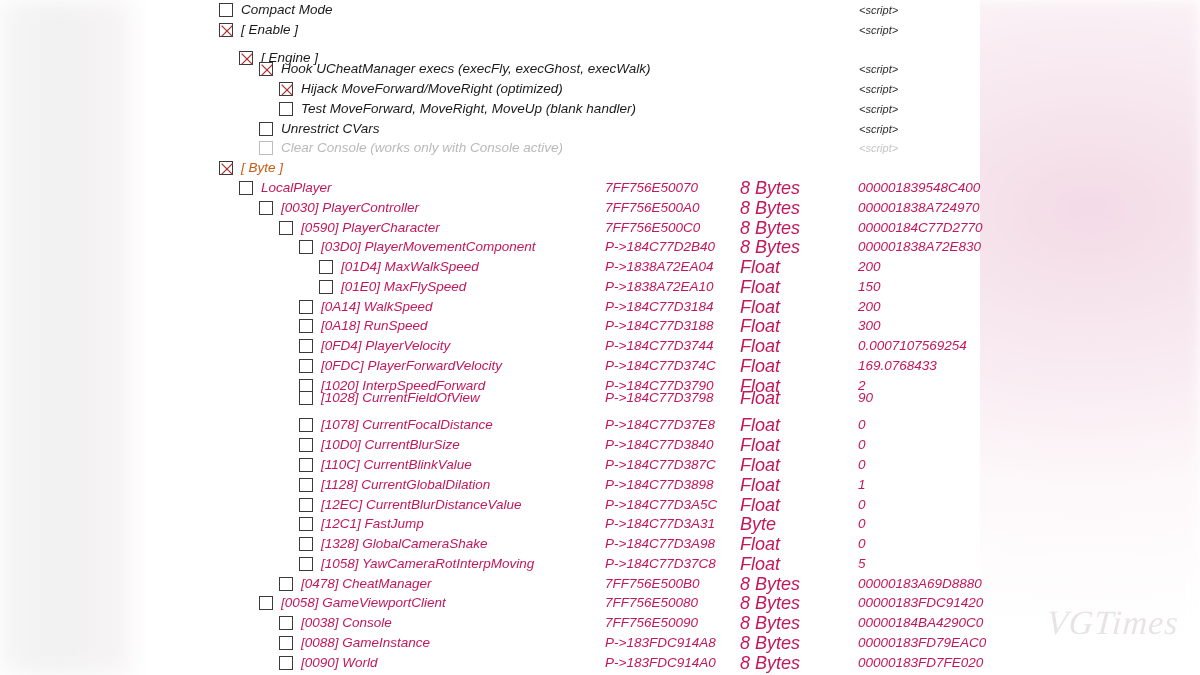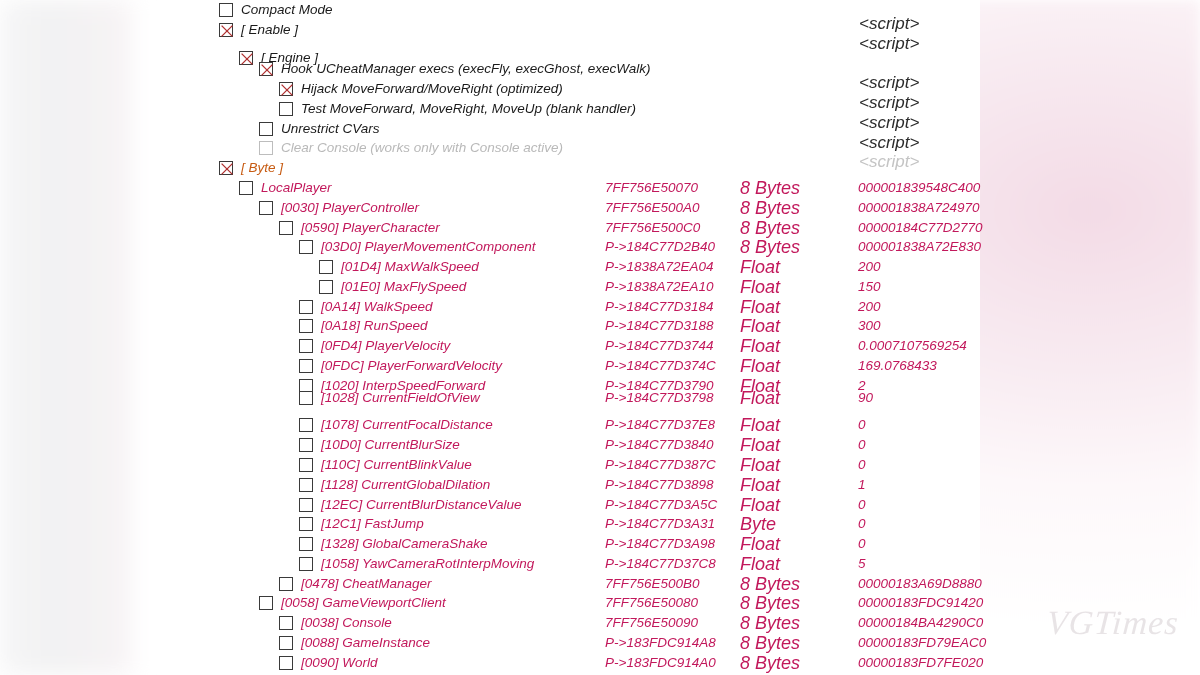--- a/index.html
+++ b/index.html
@@ -51,21 +51,21 @@
     font-size:13.5px;
   }
   .label.black{color:#1a1a1a;}
   .label.dim{color:#b9b9b9;}
   .label.pink{color:#c2185b;}
   .label.orange{color:#c75b12;}
 
   .addr{position:absolute;left:390px;top:0;color:#c2185b;font-size:13.5px;}
   .type{position:absolute;left:525px;top:0;color:#c2185b;font-size:18px;}
   .val {position:absolute;left:643px;top:0;color:#c2185b;font-size:13.5px;}
-  .script{position:absolute;left:644px;top:14px;color:#2b2b2b;font-size:17px;}
+  .script{position:absolute;left:644px;top:0;color:#2b2b2b;font-size:11px;}
   .script.dim{color:#c4c4c4;}
 
   
   #watermark{
     position:absolute;left:832px;top:604px;
     font-family:"Liberation Serif","DejaVu Serif",serif;
     font-size:34px;color:rgba(150,130,140,0.22);
     letter-spacing:1px;font-style:italic;
     transform:skewX(-4deg);
     pointer-events:none;user-select:none;

